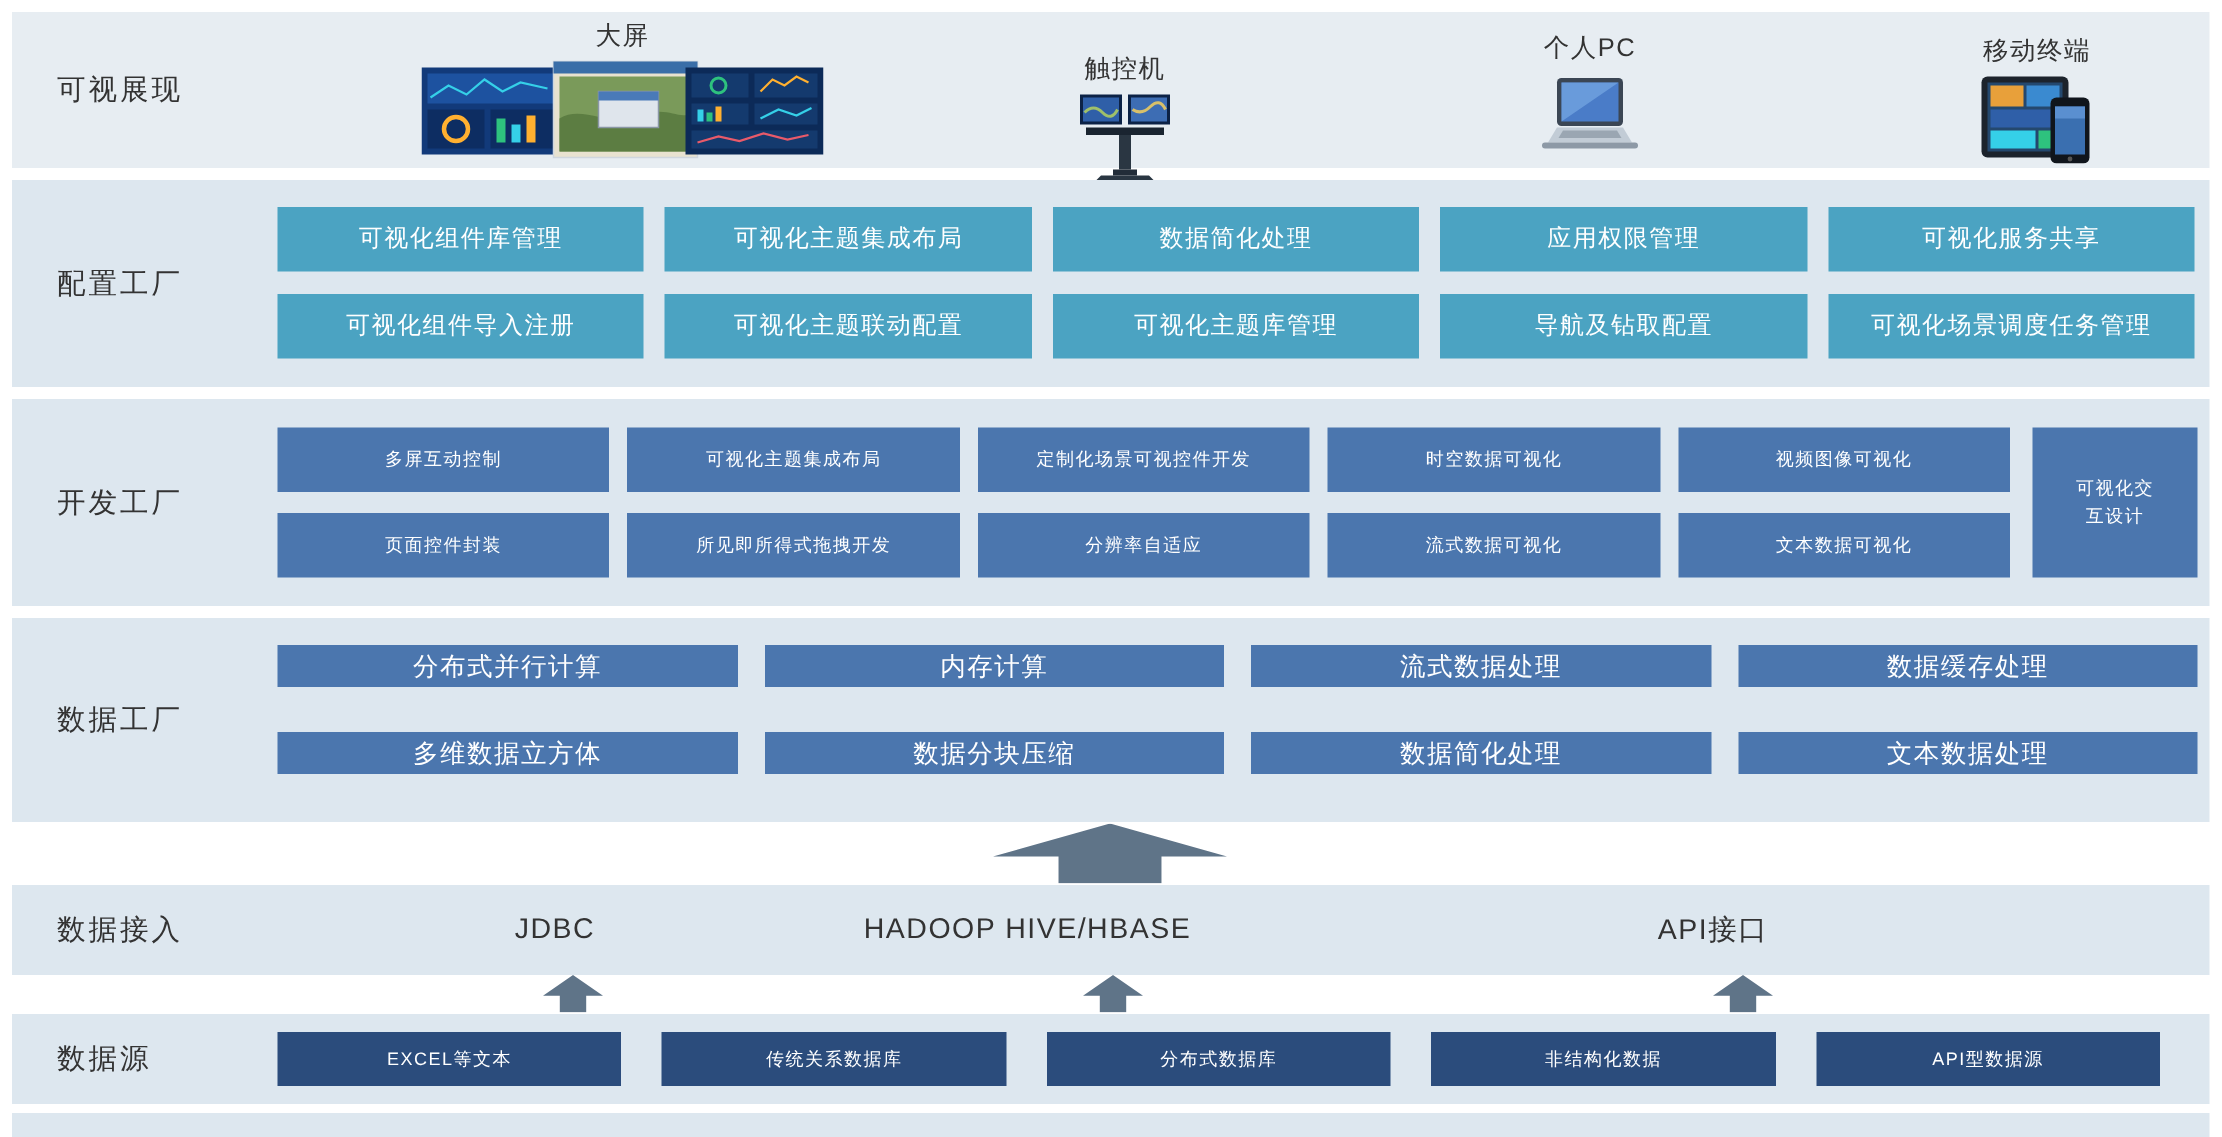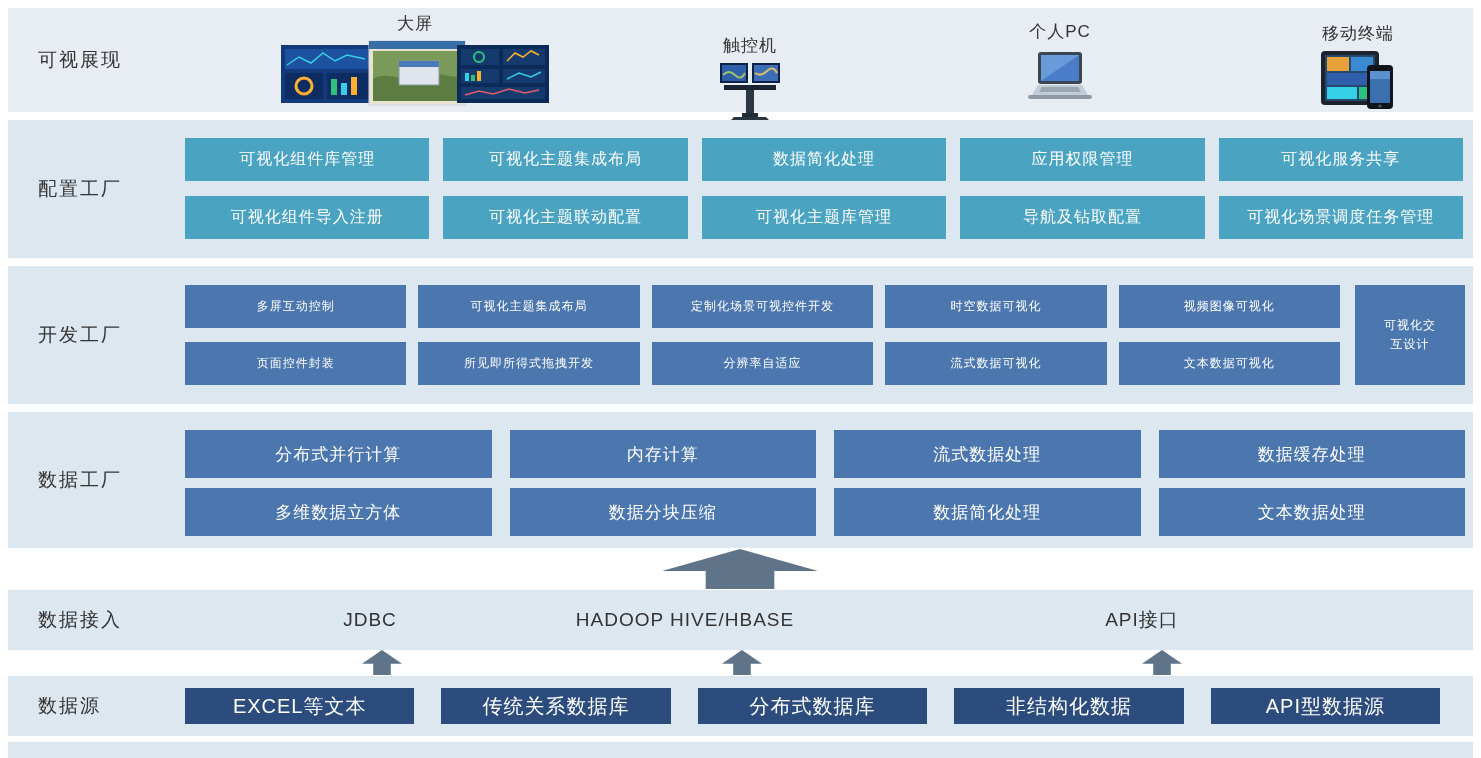--- a/index.html
+++ b/index.html
@@ -31,33 +31,33 @@
   .device-mobile { left:1302px; top:14px; width:96px; }
   .device-mobile .device-title { margin-bottom:4px; }
 
   
   .row { position:absolute; display:flex; }
   .btn { display:flex; align-items:center; justify-content:center; text-align:center;
          color:#fff; letter-spacing:1px; }
   .teal { background:#4ba3c2; font-size:16px; }
   .blue { background:#4b76ae; font-size:12px; }
   .blue-lg { background:#4b76ae; font-size:17px; }
-  .navy { background:#2b4c7c; font-size:20px; }
+  .navy { background:#2b4c7c; font-size:12px; }
 
   .row-config { left:177px; width:1278px; height:43px; gap:14px; }
   .row-config .btn { flex:1; }
   .rc1 { top:18px; } .rc2 { top:76px; }
 
   .row-dev { left:177px; width:1155px; height:43px; gap:12px; }
   .row-dev .btn { flex:1; }
   .rd1 { top:19px; } .rd2 { top:76px; }
   .btn-tall { position:absolute; left:1347px; top:19px; width:110px; height:100px;
               padding:0 28px; line-height:1.55; }
 
-  .row-data { left:177px; width:1280px; height:48px; gap:18px; }
+  .row-data { left:177px; width:1280px; height:28px; gap:18px; }
   .row-data .btn { flex:1; }
   .rf1 { top:18px; } .rf2 { top:76px; }
 
   .row-source { left:177px; top:12px; width:1255px; height:36px; gap:27px; }
   .row-source .btn { flex:1; }
 
   
   .access-item { position:absolute; top:50%; transform:translate(-50%,-50%);
                  font-size:19px; color:#333; letter-spacing:1px; white-space:nowrap; }
   .ai-0 { left:362px;text-align:center; } .ai-1 { left:677px; } .ai-2 { left:1134px; }

